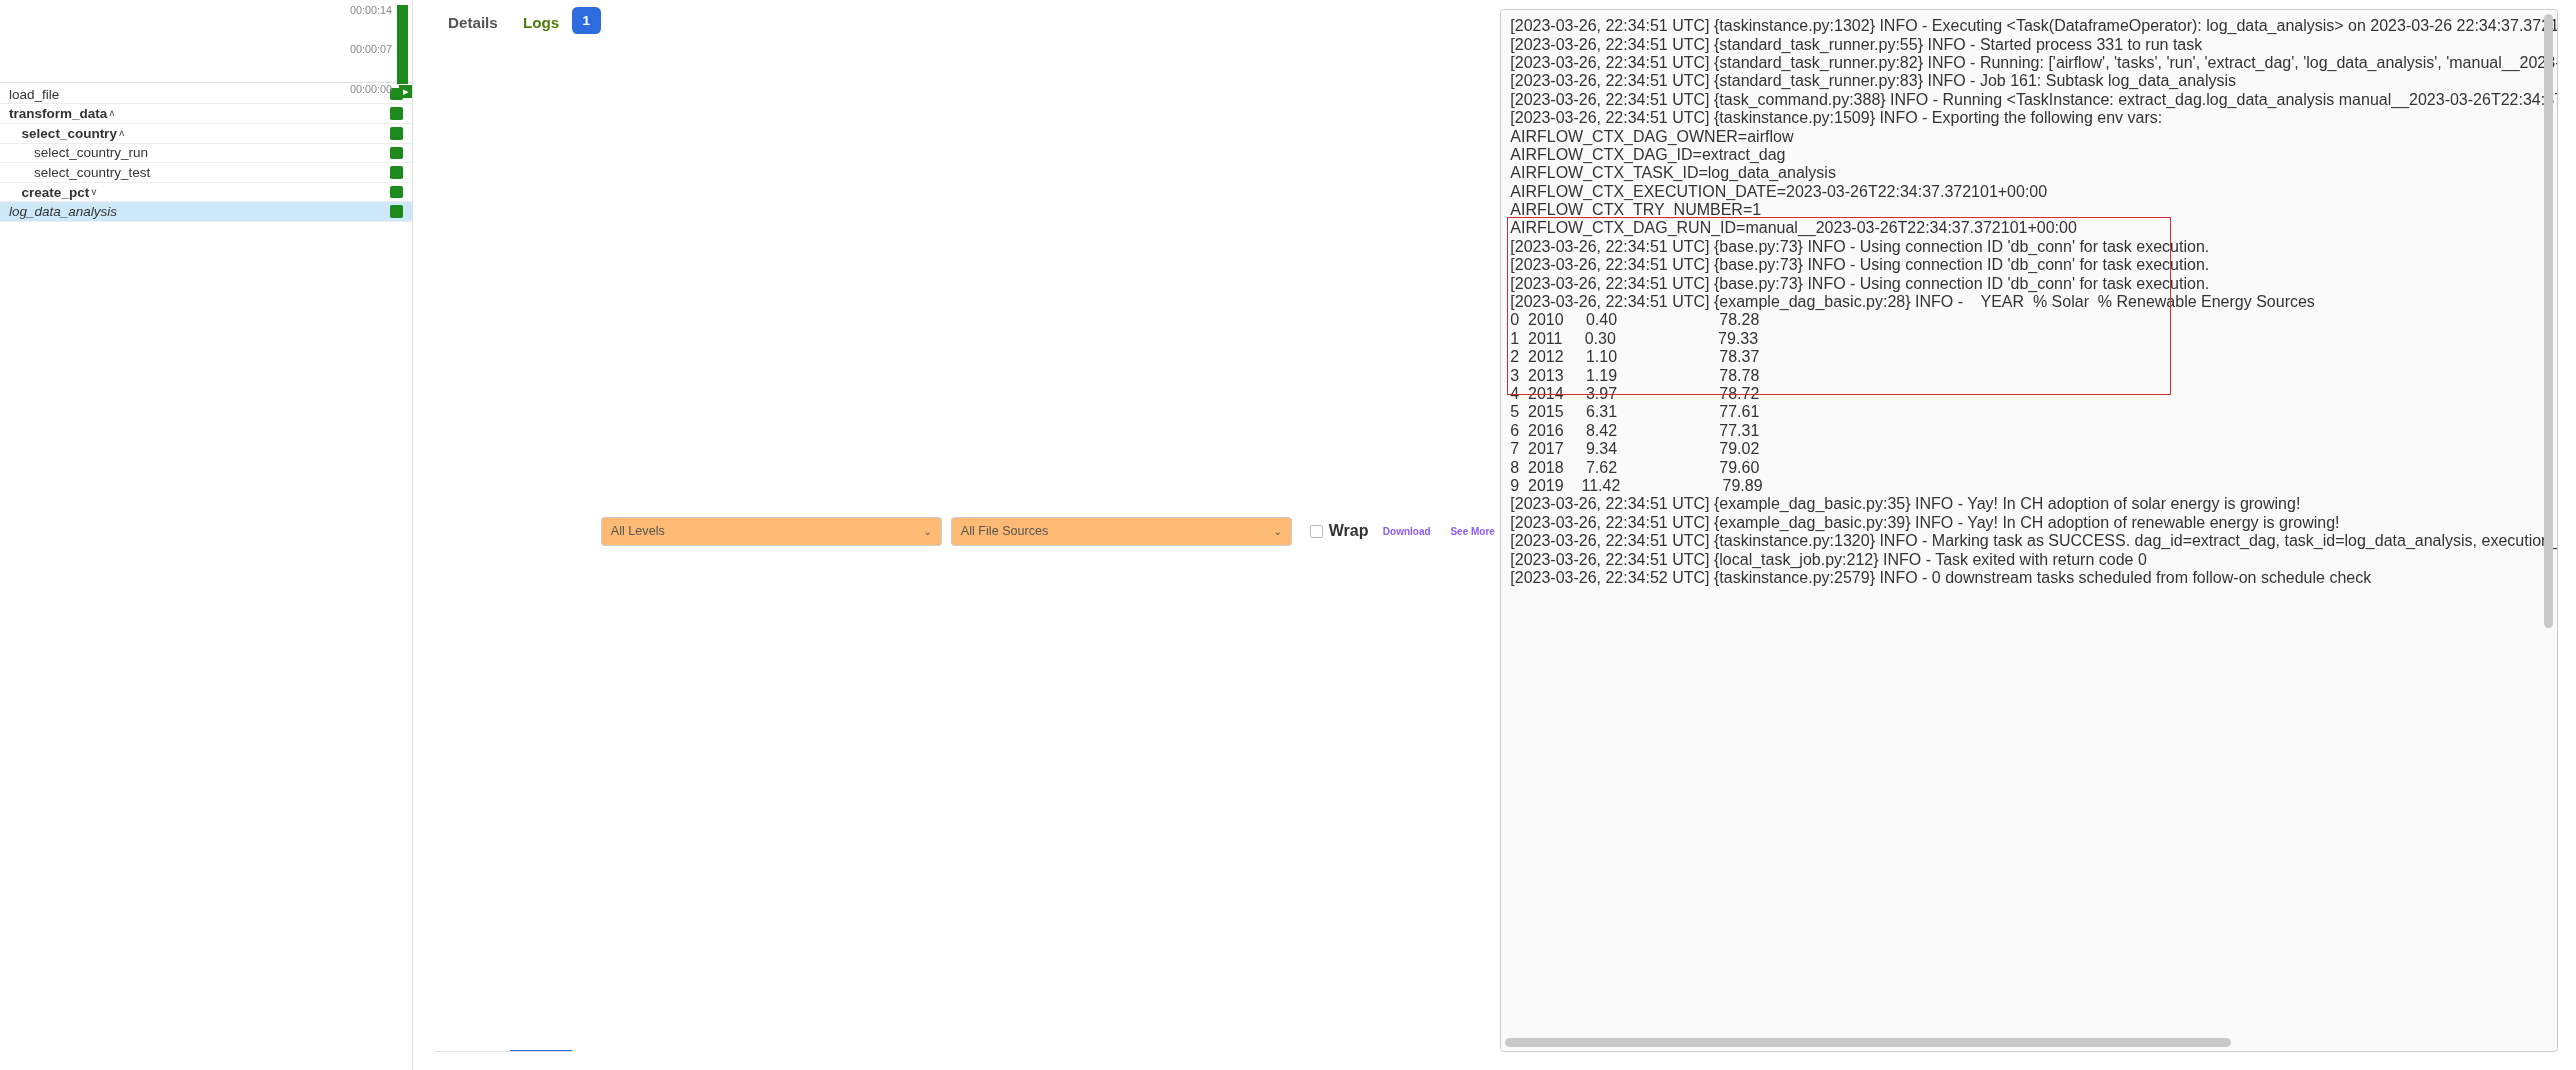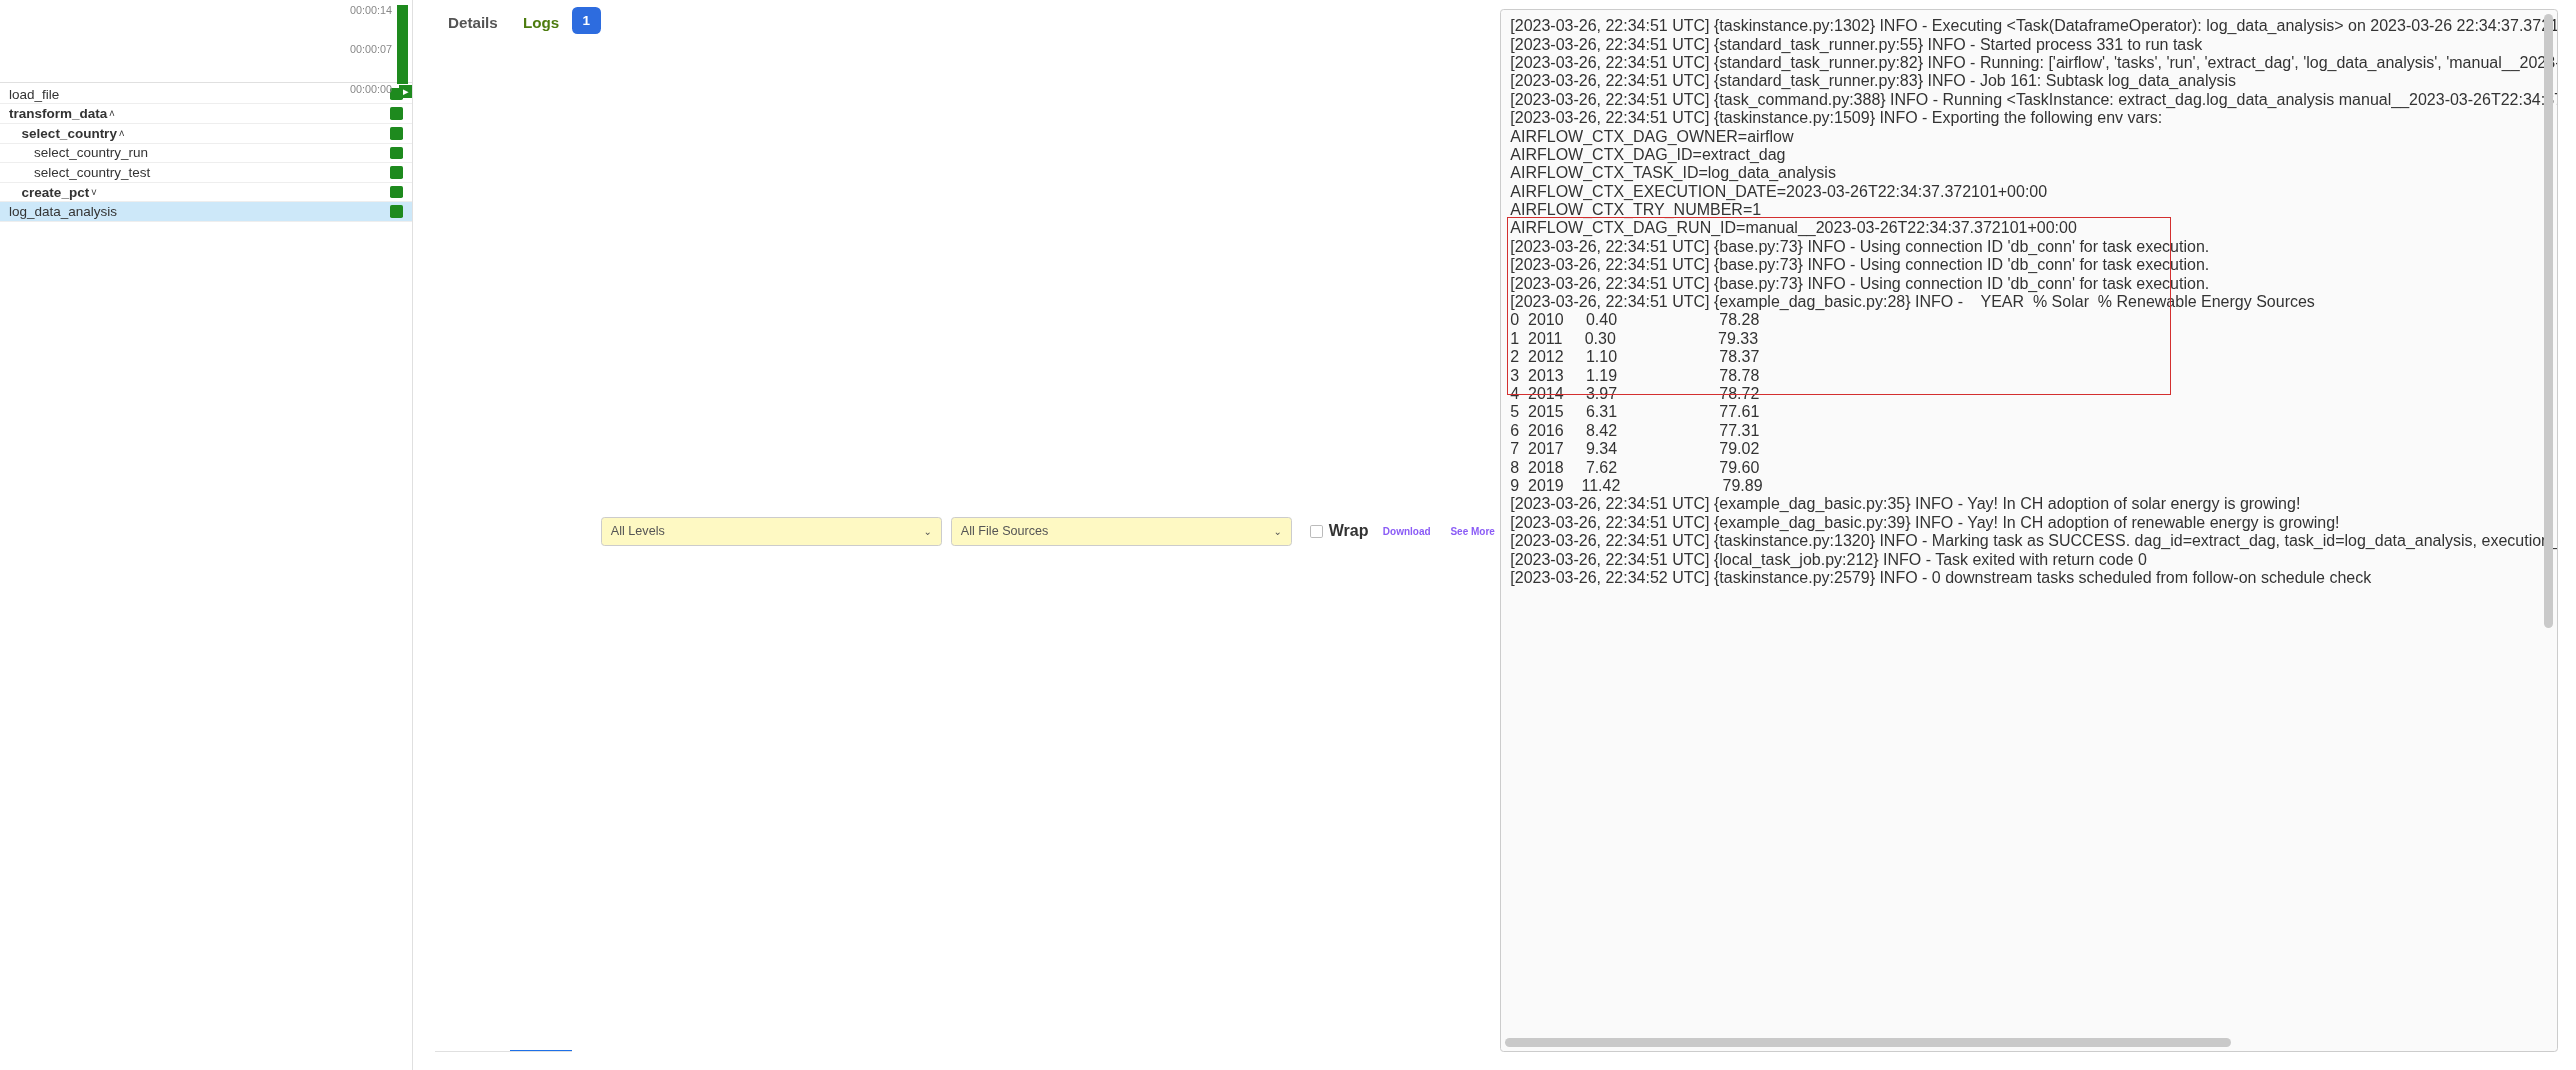--- a/index.html
+++ b/index.html
@@ -59,20 +59,21 @@
       display: flex;
       align-items: center;
       justify-content: space-between;
       padding: 1.8px 9px;
       border-bottom: 0.9px solid #eee;
       font-size: 13.5px;
       cursor: pointer;
     }
     .task-row.selected {
       background: #cde8f9;
+      font-style: italic;
     }
     .task-label {
       display: flex;
       align-items: center;
     }
     .task-label .caret {
       font-size: 10px;
       margin-left: 1.8px;
     }
     .indent-1 { padding-left: 12.6px; }
@@ -130,21 +131,21 @@
       align-items: center;
       margin-top: 10.8px;
       gap: 9px;
     }
     .select-box {
       flex: 0 0 341px;
       height: 29px;
       border: 0.9px solid #ccc;
       border-radius: 3.6px;
       padding: 0 9px;
-      background: #fef9c3;
+      background: #fdba74;
       display: flex;
       align-items: center;
       justify-content: space-between;
       font-size: 12.6px;
       color: #555;
       cursor: pointer;
     }
     .select-caret {
       font-size: 10px;
       color: #555;

